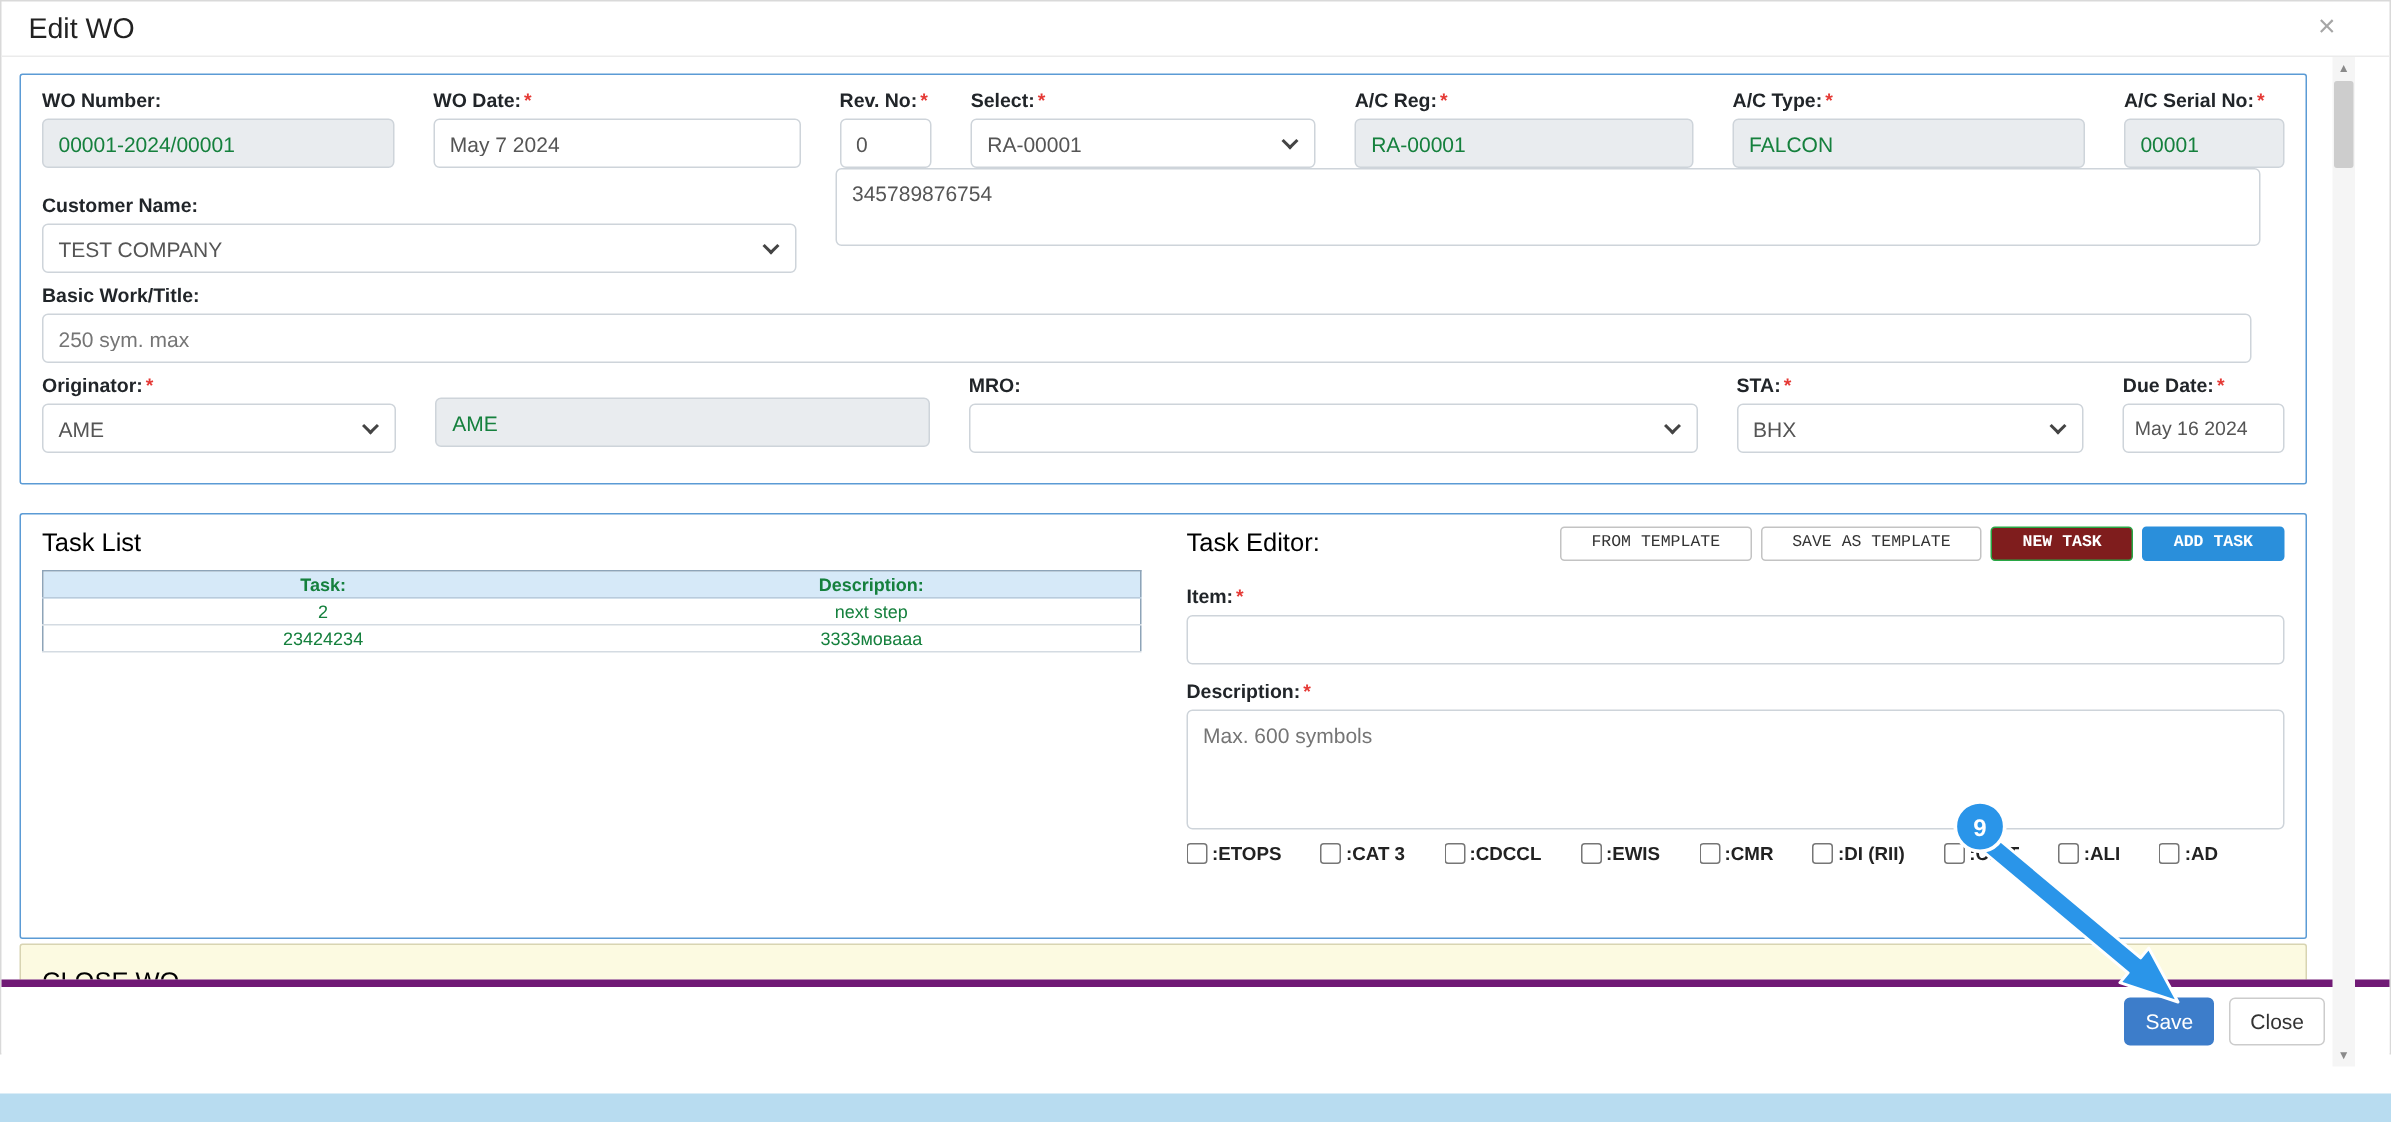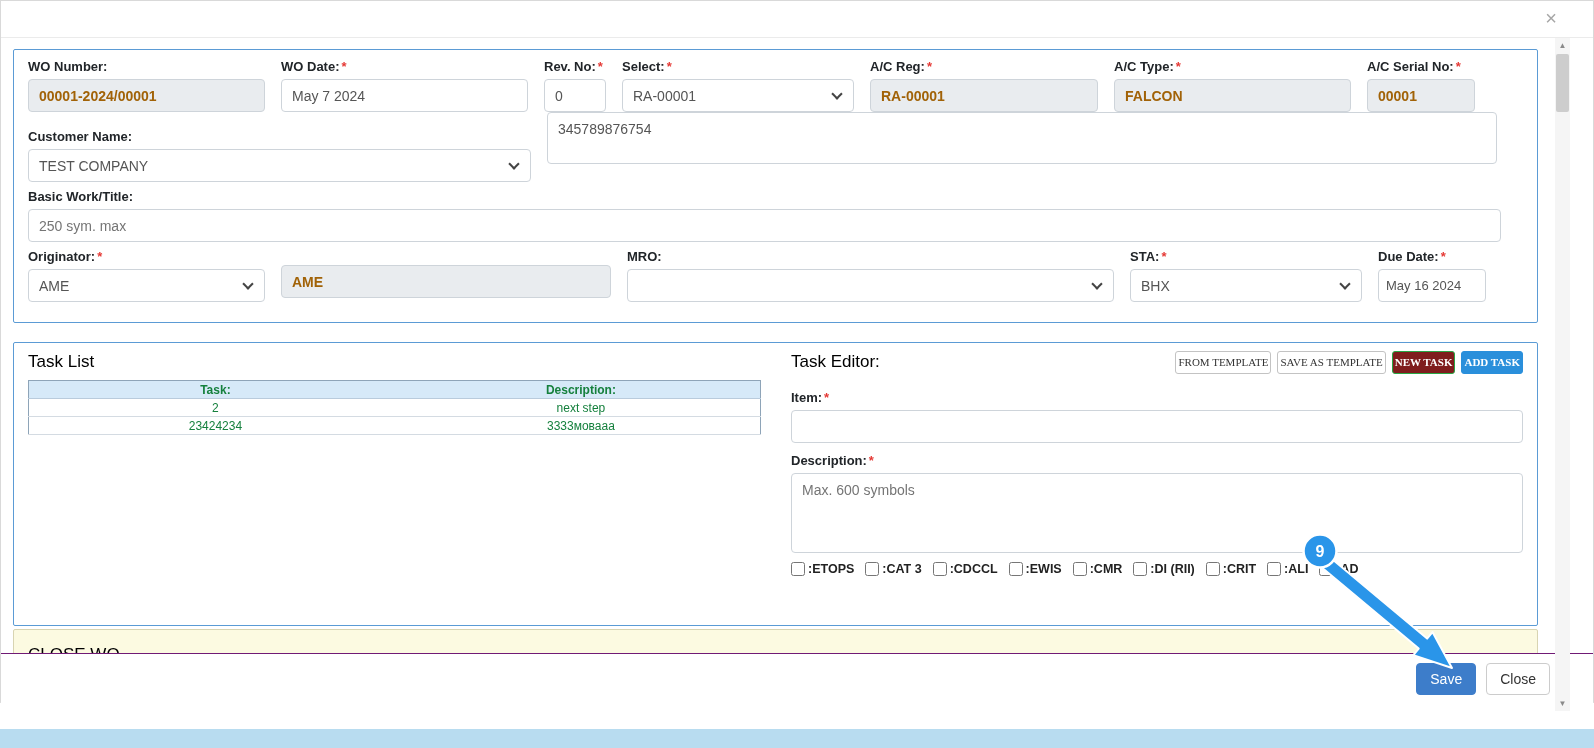--- a/index.html
+++ b/index.html
@@ -43,40 +43,40 @@
   .sect-3 {
     margin-top: 3px; height: 72px;
     background: #fcfae1;
     border: 1px solid #d8d4b2;
     border-radius: 2px;
     width: 1525px;
     padding: 8px 14px;
   }
   .sect-title { font-size: 17px; font-weight: 400; color: #000000; margin: 7px 0 8px; }
 
-  .frow { display: flex; gap: 16px; }
+  .frow { display: flex; gap: 26px; }
   .field { display: flex; flex-direction: column; }
   .field label {
     font-weight: bold; font-size: 13px; color: #212529;
     margin: 7px 0 5px; white-space: nowrap;
   }
   .req { color: #e53935; margin-left: 2px; font-weight: bold; }
   .control {
     height: 33px;
     border: 1px solid #ced4da;
     border-radius: 4px;
     background: #fff;
     font-size: 14px; color: #555;
     padding: 0 10px;
     display: flex; align-items: center;
     font-family: inherit;
     width: 100%;
   }
   input.control { display: block; line-height: 31px; }
-  .control.disabled { background: #e9ecef; color: #a16207; font-weight: bold; }
+  .control.disabled { background: #e9ecef; color: #15803d; }
   .select { position: relative; padding-right: 26px; cursor: pointer; }
   .select .caret {
     position: absolute; right: 12px; top: 10px;
     width: 8px; height: 8px;
     border-right: 2px solid #444;
     border-bottom: 2px solid #444;
     transform: rotate(45deg);
   }
   textarea.control { resize: none; padding: 8px 10px; display: block; }
   .ta-contact { height: 52px; }
@@ -100,40 +100,40 @@
     height: 18px; text-align: center; padding: 1px 4px;
     border-bottom: 1px solid #d4dbe2;
   }
   .col-task { width: 51%; }
   .col-desc { width: 49%; }
 
   .editor-head { display: flex; align-items: center; }
   .editor-head .sect-title { margin-right: auto; }
   .editor-btns { display: flex; gap: 6px; align-items: center; }
   .btn-sm {
-    font-size: 11px; line-height: 1; padding: 5px 2px;
+    font-size: 11px; line-height: 1; padding: 5px 20px;
     border: 1px solid #c3c3c3; background: #fff; color: #333;
-    border-radius: 3px; cursor: pointer; font-family: Liberation Serif, serif; white-space: nowrap;
+    border-radius: 3px; cursor: pointer; font-family: Liberation Mono, monospace; white-space: nowrap;
   }
   .btn-green { background: #7f1d1d; border-color: #28a745; color: #fff; font-weight: bold; }
   .btn-blue  { background: #2a8fdb; border-color: #2a8fdb; color: #fff; font-weight: bold; }
 
   .ed-label { font-weight: bold; font-size: 13px; color: #212529; margin: 10px 0 5px; }
   .cbrow {
-    display: flex; align-items: center; gap: 11px;
+    display: flex; align-items: center; gap: 26px;
     margin-top: 9px; flex-wrap: nowrap;
   }
   .cb { display: flex; align-items: center; gap: 3px; font-size: 12.5px; font-weight: bold; color: #222; cursor: pointer; white-space: nowrap; }
   .cb input { width: 14px; height: 14px; margin: 0; cursor: pointer; }
 
   
   .modal-footer {
     position: absolute; left: 0; right: 0; top: 652px; height: 51px;
     background: #fff;
-    border-top: 1px solid #701a75;
+    border-top: 5px solid #701a75;
     display: flex; justify-content: flex-end; align-items: center;
     gap: 10px; padding-right: 43px;
     z-index: 10;
   }
   .btn {
     font-size: 14px; padding: 7px 13px; border-radius: 4px;
     cursor: pointer; font-family: inherit;
   }
   .btn-save { background: #3d7dca; color: #fff; border: 1px solid #3d7dca; }
   .btn-cancel { background: #fff; color: #333; border: 1px solid #ccc; }
@@ -176,20 +176,21 @@
   .w487 { width: 487px; } .wfull { width: 1473px; }
   .pt10 { padding-top: 10px; }
   .label-spacer { height: 23px; }
 </style>
 </head>
 <body>
 
 <div class="modal">
 
   <div class="modal-header">
+    <div class="modal-title">Edit WO</div>
     <div class="modal-close">×</div>
   </div>
 
   <div class="modal-body">
 
     <div class="sect sect-1">
 
       <div class="frow">
         <div class="field w237">
           <label><span>WO Number:</span></label>

